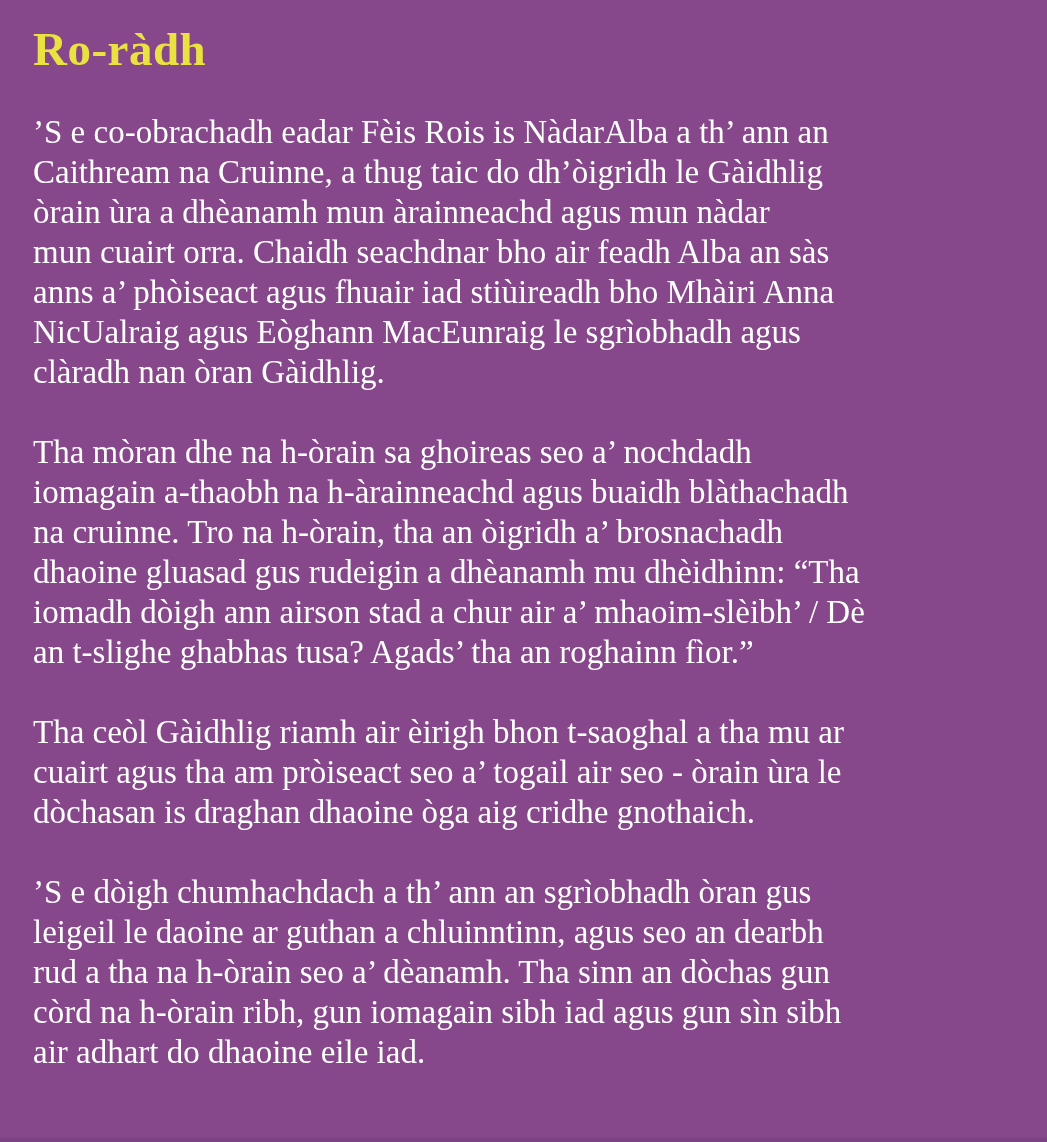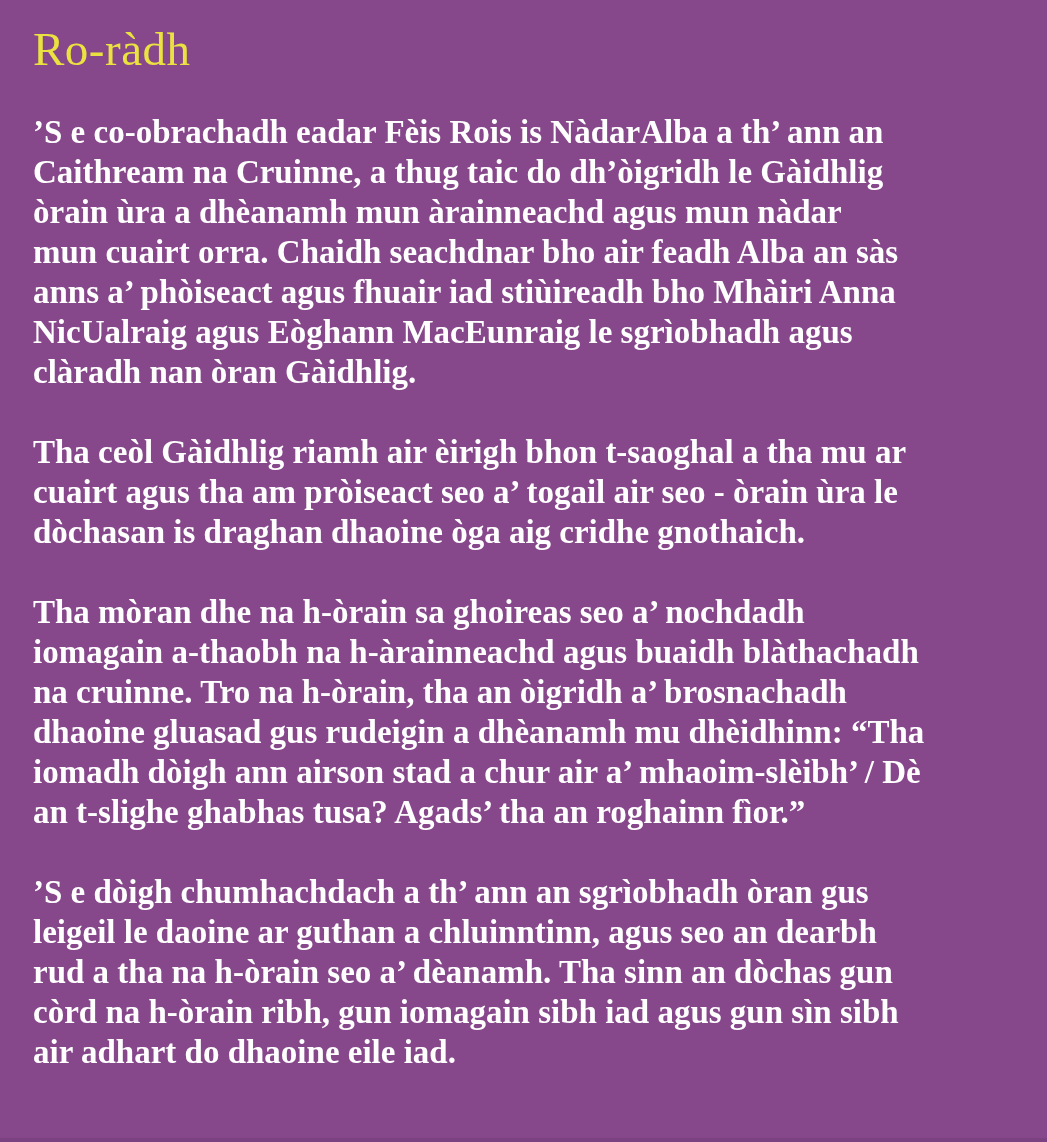--- a/index.html
+++ b/index.html
@@ -13,29 +13,29 @@
     background: var(--bg, #87478B);
     box-sizing: border-box;
     padding: 24px 30px 0 33px;
     overflow: hidden;
     font-family: "Liberation Serif", "DejaVu Serif", serif;
   }
   .heading {
     margin: 0 0 38px 0;
     font-size: 47px;
     line-height: 50px;
-    font-weight: 400;
+    font-weight: 700;
     letter-spacing: 0.5px;
     color: var(--heading, #EAE240);
   }
   .paragraphs p {
     margin: 0 0 40px 0;
     font-size: 33px;
     line-height: 40px;
-    font-weight: 700;
+    font-weight: 400;
     color: var(--text, #FFFFFF);
     white-space: pre-line;
   }
   .bottom-edge {
     position: absolute;
     left: 0;
     bottom: 0;
     width: 100%;
     height: 4px;
     background: var(--edge, #7A4280);
@@ -47,29 +47,29 @@
 <div class="page">
   <h1 class="heading">Ro-ràdh</h1>
   <div class="paragraphs">
       <p>’S e co-obrachadh eadar Fèis Rois is NàdarAlba a th’ ann an
 Caithream na Cruinne, a thug taic do dh’òigridh le Gàidhlig
 òrain ùra a dhèanamh mun àrainneachd agus mun nàdar
 mun cuairt orra. Chaidh seachdnar bho air feadh Alba an sàs
 anns a’ phòiseact agus fhuair iad stiùireadh bho Mhàiri Anna
 NicUalraig agus Eòghann MacEunraig le sgrìobhadh agus
 clàradh nan òran Gàidhlig.</p>
-      <p>Tha ceòl Gàidhlig riamh air èirigh bhon t-saoghal a tha mu ar
-cuairt agus tha am pròiseact seo a’ togail air seo - òrain ùra le
-dòchasan is draghan dhaoine òga aig cridhe gnothaich.</p>
       <p>Tha mòran dhe na h-òrain sa ghoireas seo a’ nochdadh
 iomagain a-thaobh na h-àrainneachd agus buaidh blàthachadh
 na cruinne. Tro na h-òrain, tha an òigridh a’ brosnachadh
 dhaoine gluasad gus rudeigin a dhèanamh mu dhèidhinn: “Tha
 iomadh dòigh ann airson stad a chur air a’ mhaoim-slèibh’ / Dè
 an t-slighe ghabhas tusa? Agads’ tha an roghainn fìor.”</p>
+      <p>Tha ceòl Gàidhlig riamh air èirigh bhon t-saoghal a tha mu ar
+cuairt agus tha am pròiseact seo a’ togail air seo - òrain ùra le
+dòchasan is draghan dhaoine òga aig cridhe gnothaich.</p>
       <p>’S e dòigh chumhachdach a th’ ann an sgrìobhadh òran gus
 leigeil le daoine ar guthan a chluinntinn, agus seo an dearbh
 rud a tha na h-òrain seo a’ dèanamh. Tha sinn an dòchas gun
 còrd na h-òrain ribh, gun iomagain sibh iad agus gun sìn sibh
 air adhart do dhaoine eile iad.</p>
     </div>
   <div class="bottom-edge"></div>
 </div>
 
 </body></html>

